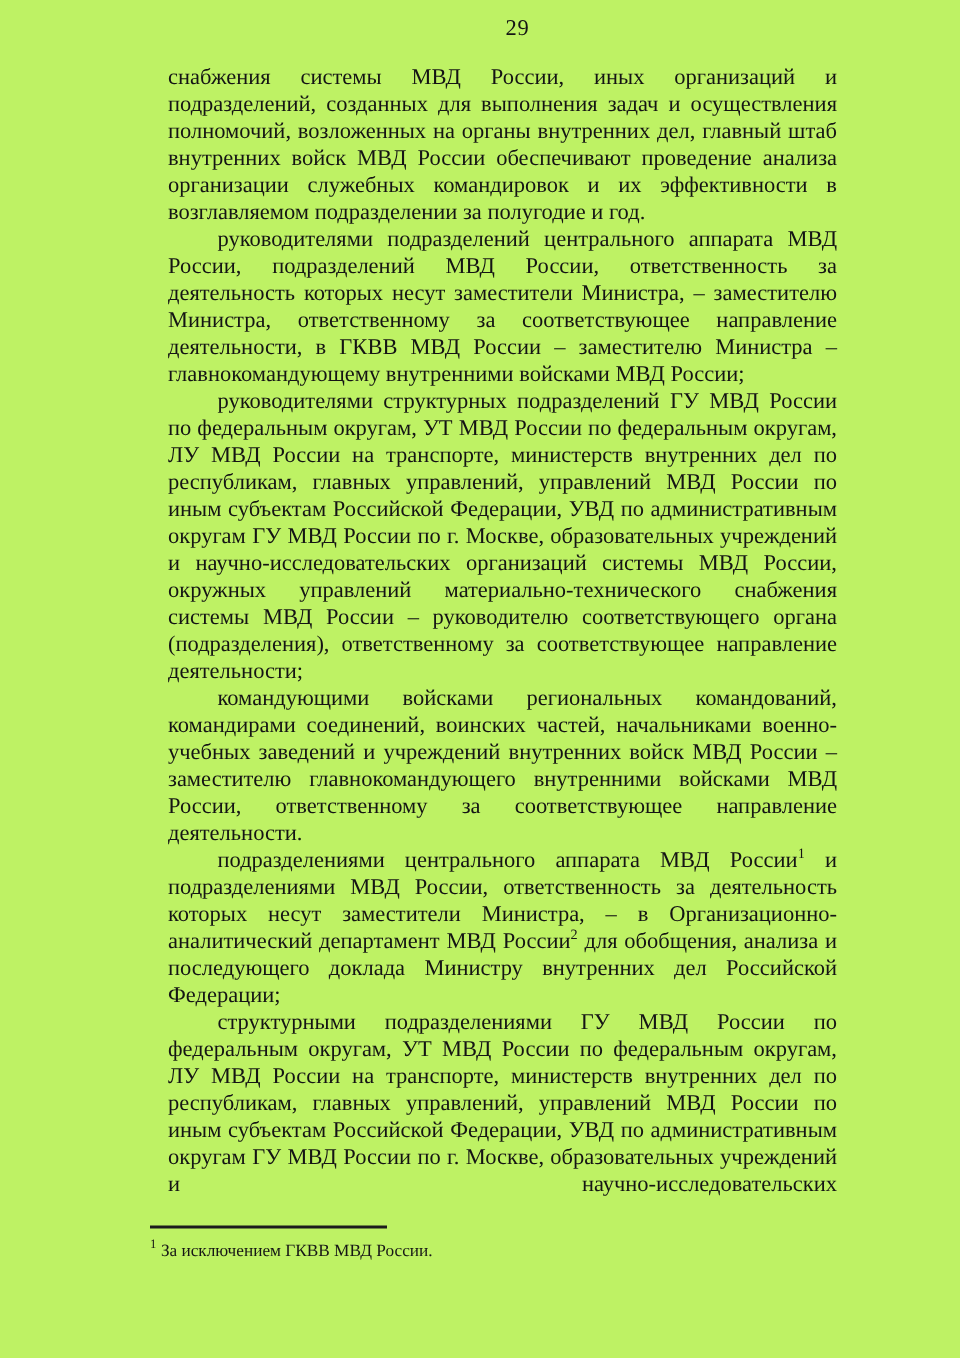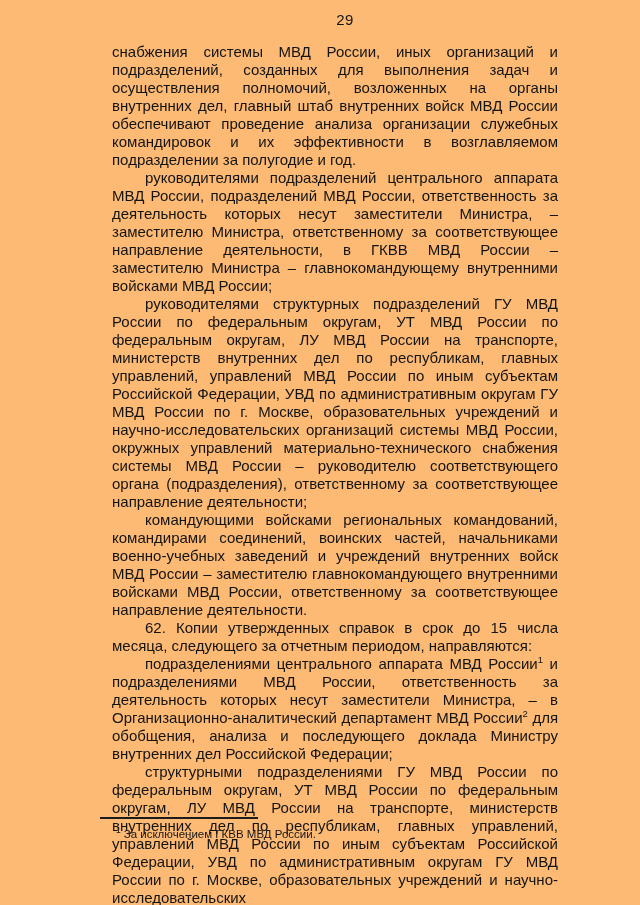--- a/index.html
+++ b/index.html
@@ -5,22 +5,22 @@
 <style>
   html, body {
     margin: 0;
     padding: 0;
     background: #ffffff;
   }
   .page {
     position: relative;
     width: 640px;
     height: 905px;
-    background: #fdba74;
-    font-family: Liberation Sans, sans-serif;
+    background: #bef264;
+    font-family: Liberation Serif, serif;
     color: #141414;
     overflow: hidden;
   }
   .page-number {
     position: absolute;
     top: 11px;
     left: 0;
     width: 100%;
     text-align: center;
     font-size: 15px;
@@ -61,42 +61,40 @@
     width: 158px;
     height: 2px;
     background: #1c1c1c;
     margin-bottom: 7px;
   }
   .footnote {
     font-size: 11.5px;
     line-height: 16px;
     color: #161616;
     white-space: nowrap;
-    margin-left: 16px;
   }
   .footnote sup.fnmark {
     font-size: 8.5px;
     line-height: 0;
     vertical-align: super;
     margin-right: 3px;
   }
 </style>
 </head>
 <body>
 
 <div class="page">
 
   <div class="page-number">29</div>
 
   <div class="body-text">
     <p class="para">снабжения системы МВД России, иных организаций и подразделений, созданных для выполнения задач и осуществления полномочий, возложенных на органы внутренних дел, главный штаб внутренних войск МВД России обеспечивают проведение анализа организации служебных командировок и их эффективности в возглавляемом подразделении за полугодие и год.</p>
     <p class="para indent">руководителями подразделений центрального аппарата МВД России, подразделений МВД России, ответственность за деятельность которых несут заместители Министра, – заместителю Министра, ответственному за соответствующее направление деятельности, в ГКВВ МВД России – заместителю Министра – главнокомандующему внутренними войсками МВД России;</p>
     <p class="para indent">руководителями структурных подразделений ГУ МВД России по федеральным округам, УТ МВД России по федеральным округам, ЛУ МВД России на транспорте, министерств внутренних дел по республикам, главных управлений, управлений МВД России по иным субъектам Российской Федерации, УВД по административным округам ГУ МВД России по г. Москве, образовательных учреждений и научно-исследовательских организаций системы МВД России, окружных управлений материально-технического снабжения системы МВД России – руководителю соответствующего органа (подразделения), ответственному за соответствующее направление деятельности;</p>
     <p class="para indent">командующими войсками региональных командований, командирами соединений, воинских частей, начальниками военно-учебных заведений и учреждений внутренних войск МВД России – заместителю главнокомандующего внутренними войсками МВД России, ответственному за соответствующее направление деятельности.</p>
-    <p class="para indent">62. Копии утвержденных справок в срок до 15 числа месяца, следующего за отчетным периодом, направляются:</p>
     <p class="para indent"><span>подразделениями центрального аппарата МВД России</span><sup class="fnref">1</sup><span> и подразделениями МВД России, ответственность за деятельность которых несут заместители Министра, – в Организационно-аналитический департамент МВД России</span><sup class="fnref">2</sup><span> для обобщения, анализа и последующего доклада Министру внутренних дел Российской Федерации;</span></p>
     <p class="para indent justify-last">структурными подразделениями ГУ МВД России по федеральным округам, УТ МВД России по федеральным округам, ЛУ МВД России на транспорте, министерств внутренних дел по республикам, главных управлений, управлений МВД России по иным субъектам Российской Федерации, УВД по административным округам ГУ МВД России по г. Москве, образовательных учреждений и научно-исследовательских</p>
   </div>
 
   <div class="footnotes">
     <div class="fn-rule"></div>
     <div class="footnote"><sup class="fnmark">1</sup><span>За исключением ГКВВ МВД России.</span></div>
   </div>
 
 </div>

